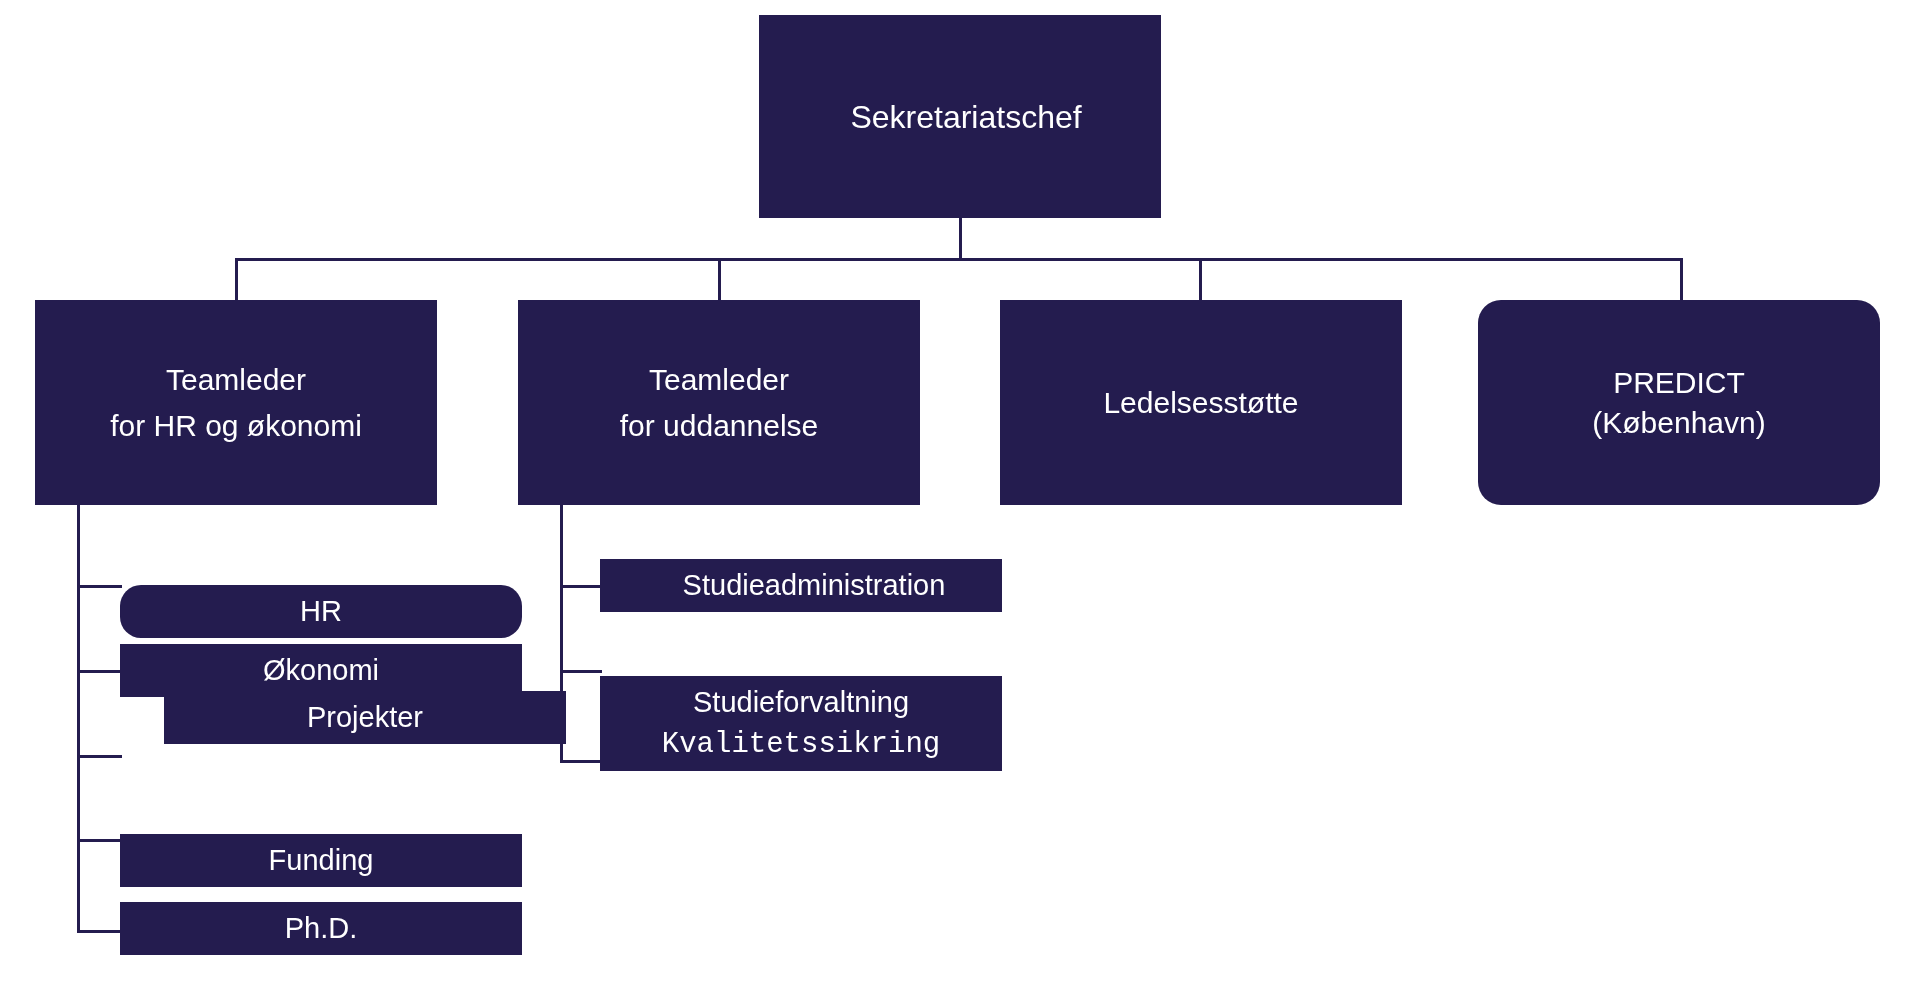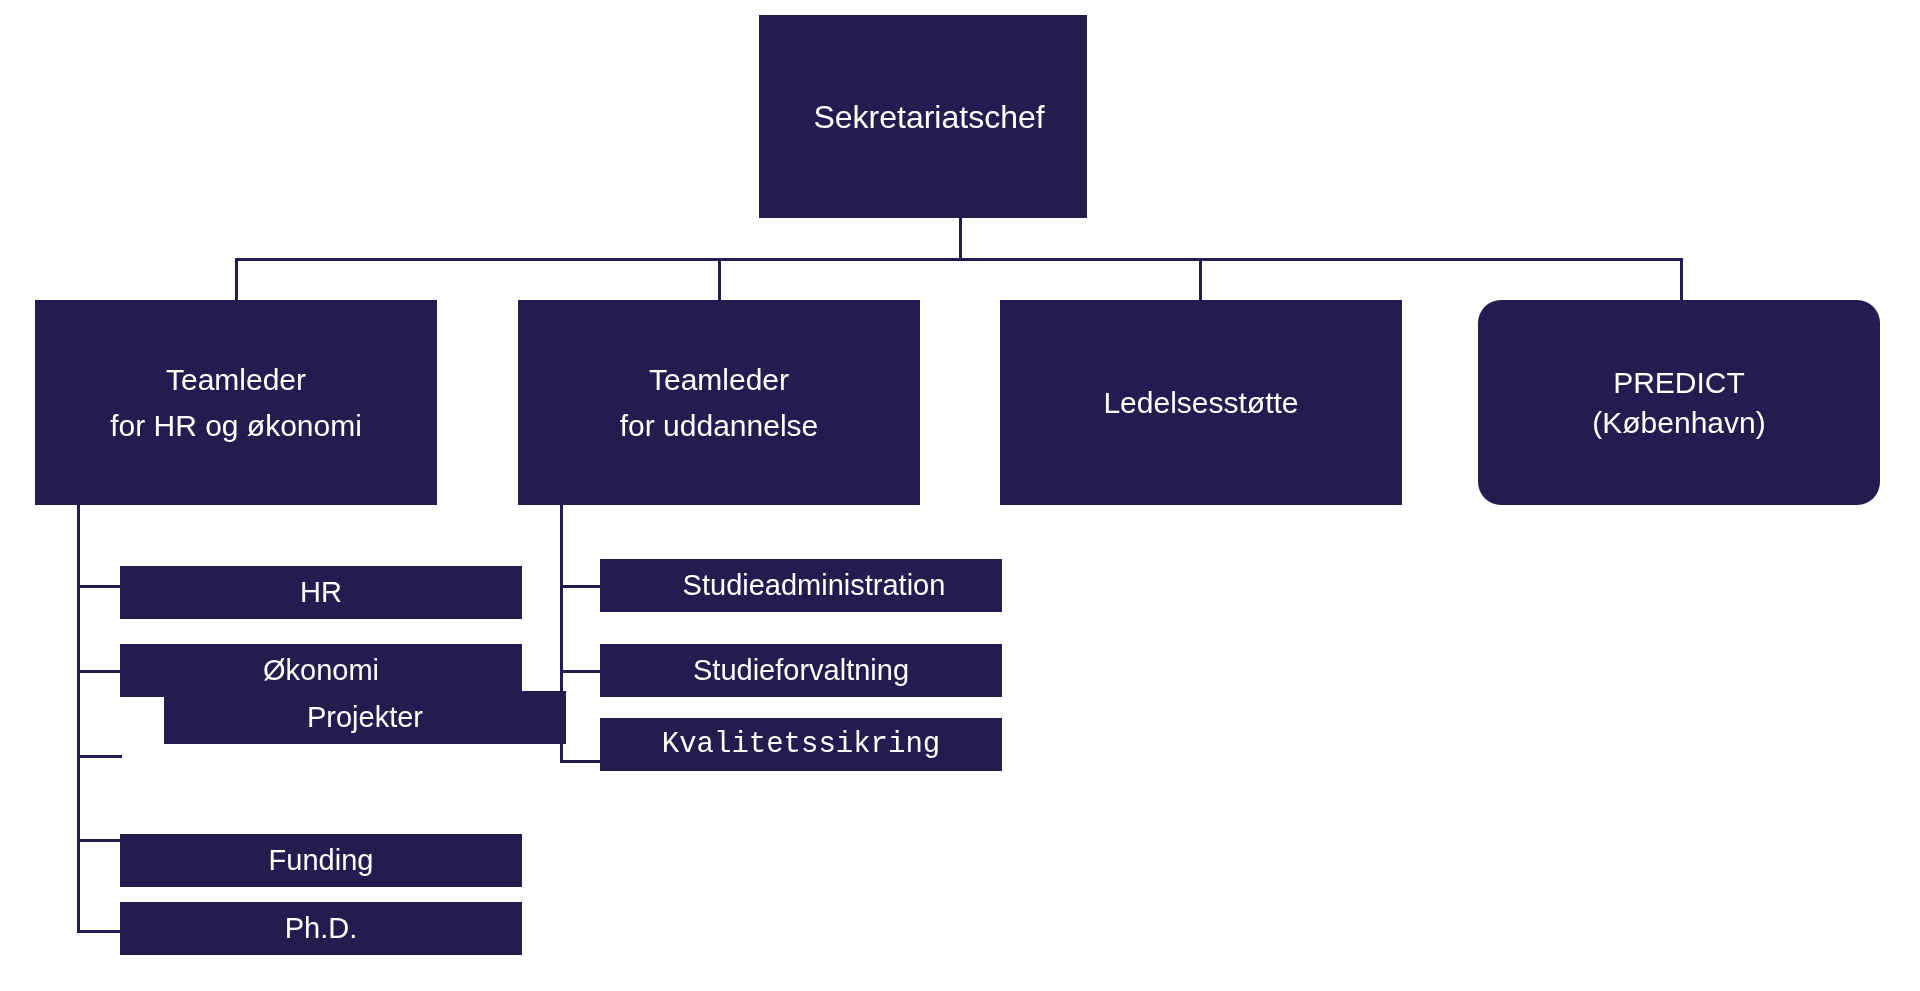--- a/index.html
+++ b/index.html
@@ -36,21 +36,21 @@
   }
   .node .line {
     display: block;
     white-space: pre;
   }
 
   
   #node-root {
     left: 759px;
     top: 15px;
-    width: 328px;
+    width: 402px;
     height: 203px;
     font-size: 32px;
     padding-left: 12px;
   }
 
   
   .node-l2 {
     top: 300px;
     width: 402px;
     height: 205px;
@@ -119,21 +119,21 @@
   </div>
 
   <div class="conn v" style="left:77px; top:505px; height:428px;"></div>
 
   <div class="conn h" style="left:77px; top:585px; width:45px;"></div>
   <div class="conn h" style="left:77px; top:670px; width:45px;"></div>
   <div class="conn h" style="left:77px; top:755px; width:45px;"></div>
   <div class="conn h" style="left:77px; top:839px; width:45px;"></div>
   <div class="conn h" style="left:77px; top:930px; width:45px;"></div>
 
-  <div class="node node-l3 col-left" id="node-hr" style="top:566px;">
+  <div class="node node-l3 col-left" id="node-hr" style="top:585px;border-radius:21px;">
     <span class="line">HR</span>
   </div>
   <div class="node node-l3 col-left" id="node-okonomi" style="top:644px;">
     <span class="line">Økonomi</span>
   </div>
   <div class="node node-l3 col-left" id="node-projekter" style="top:691px;margin-left:44px;">
     <span class="line">Projekter</span>
   </div>
   <div class="node node-l3 col-left" id="node-funding" style="top:814px;margin-top:20px;">
     <span class="line">Funding</span>
@@ -144,20 +144,20 @@
 
   <div class="conn v" style="left:560px; top:505px; height:258px;"></div>
 
   <div class="conn h" style="left:560px; top:585px; width:42px;"></div>
   <div class="conn h" style="left:560px; top:670px; width:42px;"></div>
   <div class="conn h" style="left:560px; top:760px; width:42px;"></div>
 
   <div class="node node-l3 col-mid" id="node-studieadministration" style="top:559px;padding-left:26px;">
     <span class="line">Studieadministration</span>
   </div>
-  <div class="node node-l3 col-mid" id="node-studieforvaltning" style="top:644px;">
+  <div class="node node-l3 col-mid" id="node-studieforvaltning" style="top:676px;">
     <span class="line">Studieforvaltning</span>
   </div>
   <div class="node node-l3 col-mid" id="node-kvalitetssikring" style="top:718px;font-family:Liberation Mono, monospace;">
     <span class="line">Kvalitetssikring</span>
   </div>
 
 </div>
 
 </body></html>

